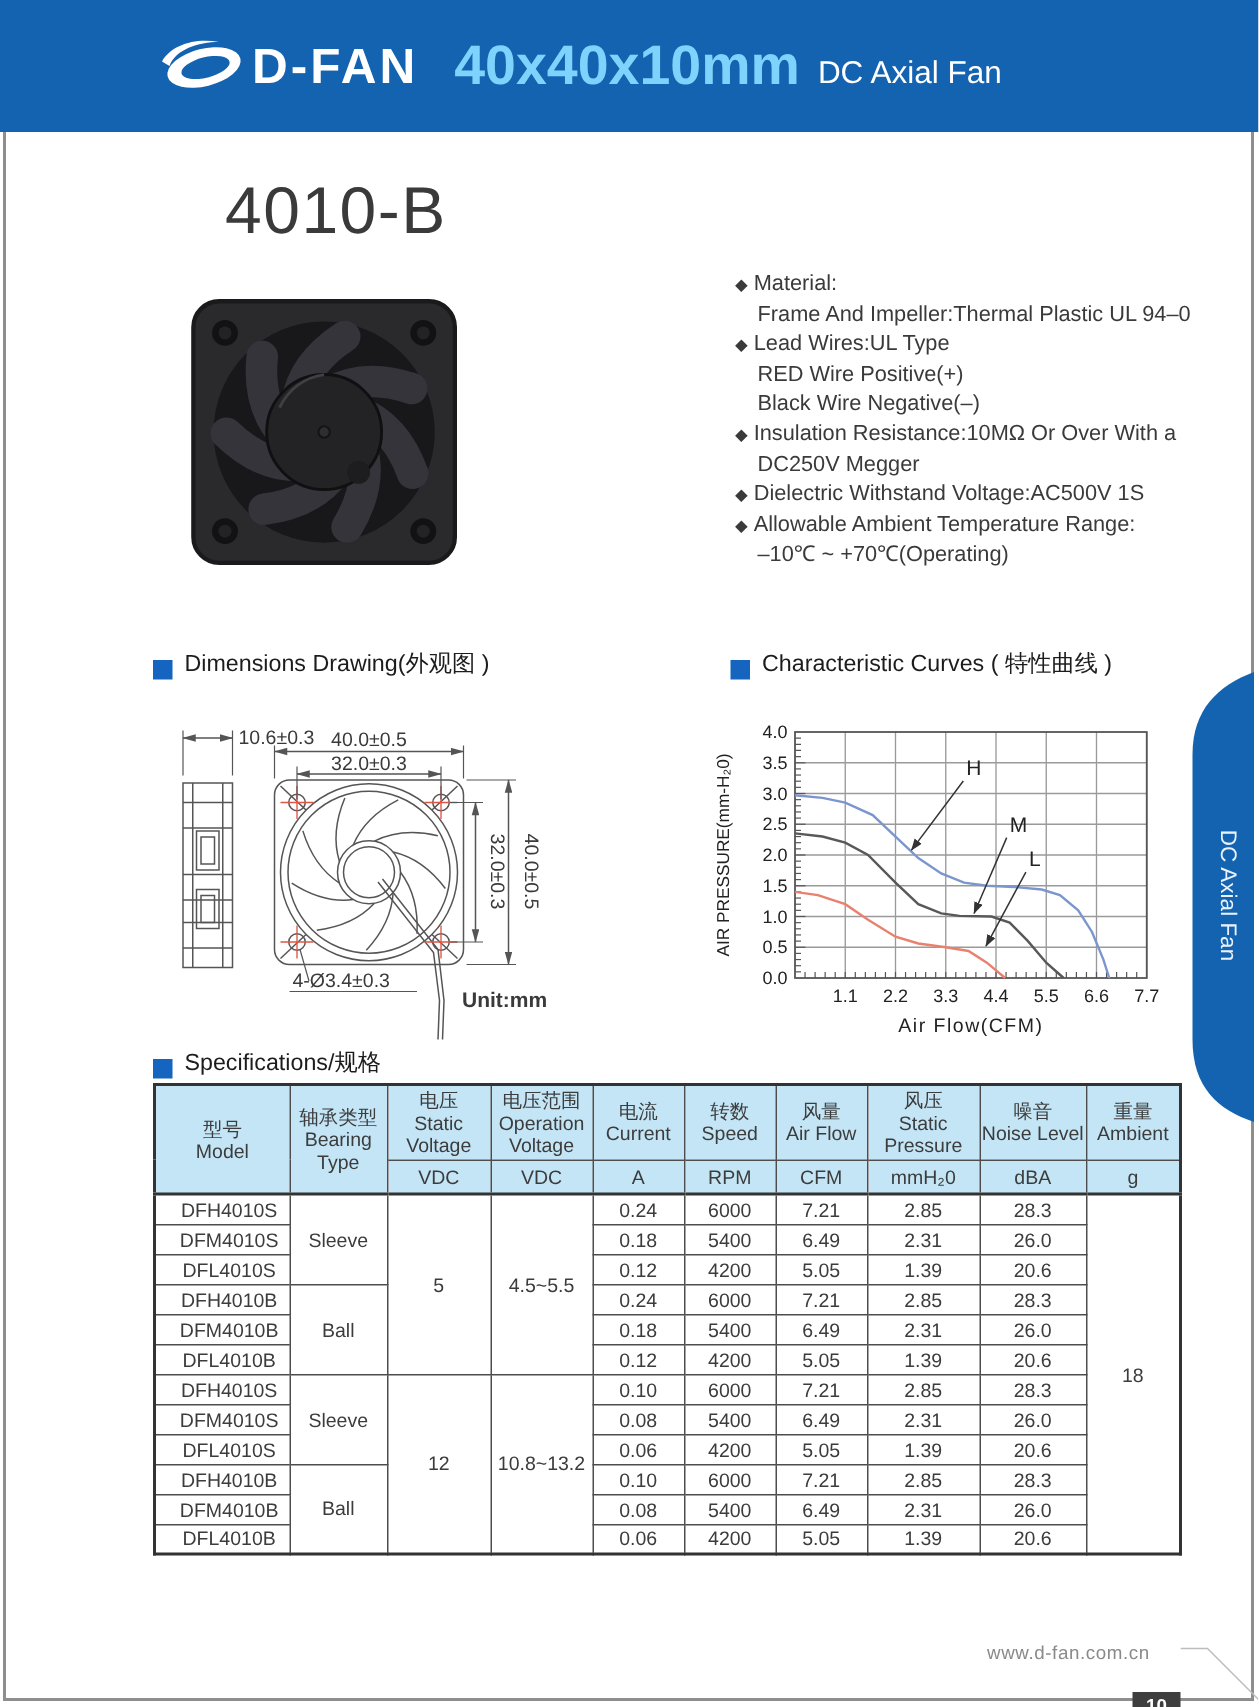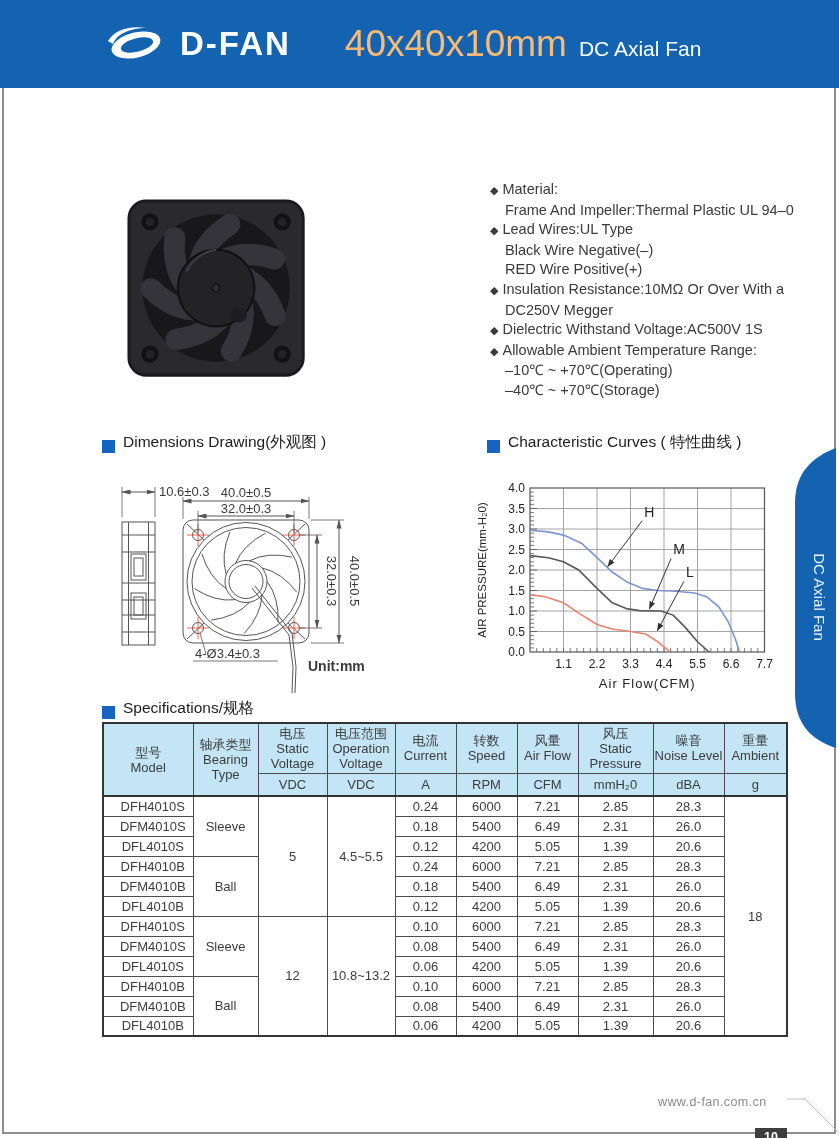--- a/index.html
+++ b/index.html
@@ -1,22 +1,22 @@
 <!DOCTYPE html>
 <html><head>
 <meta charset="utf-8">
 <style>
 *{margin:0;padding:0;box-sizing:border-box}
 body{width:839px;height:1138px;position:relative;background:#fff;
   font-family:"Liberation Sans",sans-serif;overflow:hidden}
 .topbar{position:absolute;left:0;top:0;width:839px;height:88px;background:#1363b1;
   display:flex;align-items:center;padding-left:106px}
-.brand{display:flex;align-items:center;gap:16px}
+.brand{display:flex;align-items:center;gap:4px}
 .brand-text{color:#fff;font-size:33px;font-weight:700;letter-spacing:2px}
-.size-title{color:#fdba74;font-size:37px;margin-left:54px;font-weight:400}
+.size-title{color:#7dd3fc;font-size:37px;margin-left:24px;font-weight:700}
 .subtitle{color:#fff;font-size:21px;margin-left:12px;margin-top:10px}
 .sheet{position:absolute;left:2px;top:88px;width:834px;height:1046px;background:#fff;
   border:2px solid #8e8e8e;border-top:none}
 .model-title{position:absolute;left:146px;top:28px;font-size:44px;font-weight:400;
   color:#3a3a3a;letter-spacing:1px}
 .fan-photo{position:absolute;left:123px;top:104px}
 .gs-bar{position:absolute;left:486px;top:68px;width:290px;height:25px;background:#0d70c4;
   color:#fff;font-size:15px;line-height:25px;padding-left:9px}
 .gs-list{position:absolute;left:486px;top:92px;width:335px;font-size:14.5px;
   line-height:19.6px;color:#3a3a3a}
@@ -60,20 +60,21 @@
       <ellipse cx="31" cy="21" rx="16.5" ry="6.8" fill="#1363b1" transform="rotate(-14 31 21)"></ellipse>
     </svg>
     <span class="brand-text">D-FAN</span>
   </div>
   <span class="size-title">40x40x10mm</span>
   <span class="subtitle">DC Axial Fan</span>
 </header>
 
 <div class="sheet">
 
+  <h1 class="model-title">4010-B</h1>
 
   <svg class="fan-photo" width="182" height="193" viewBox="0 0 190 195">
     <rect x="2" y="6" width="182" height="182" rx="18" fill="#2a2a2d" stroke="#1a1a1c" stroke-width="3"></rect>
     <circle cx="24" cy="28" r="9" fill="#121214"></circle>
       <circle cx="24" cy="28" r="4.5" fill="#232326"></circle>
     <circle cx="162" cy="28" r="9" fill="#121214"></circle>
       <circle cx="162" cy="28" r="4.5" fill="#232326"></circle>
     <circle cx="24" cy="166" r="9" fill="#121214"></circle>
       <circle cx="24" cy="166" r="4.5" fill="#232326"></circle>
     <circle cx="162" cy="166" r="9" fill="#121214"></circle>
@@ -101,45 +102,42 @@
         <span>Material:</span>
       </div>
     <div class="gs-line indent">
         <span>Frame And Impeller:Thermal Plastic UL 94–0</span>
       </div>
     <div class="gs-line">
         <span class="dia">◆</span>
         <span>Lead Wires:UL Type</span>
       </div>
     <div class="gs-line indent">
+        <span>RED Wire Positive(+)</span>
+      </div>
+    <div class="gs-line indent">
         <span>Black Wire Negative(–)</span>
-      </div>
-    <div class="gs-line indent">
-        <span>RED Wire Positive(+)</span>
       </div>
     <div class="gs-line">
         <span class="dia">◆</span>
         <span>Insulation Resistance:10MΩ Or Over With a</span>
       </div>
     <div class="gs-line indent">
         <span>DC250V Megger</span>
       </div>
     <div class="gs-line">
         <span class="dia">◆</span>
         <span>Dielectric Withstand Voltage:AC500V 1S</span>
       </div>
     <div class="gs-line">
         <span class="dia">◆</span>
         <span>Allowable Ambient Temperature Range:</span>
       </div>
     <div class="gs-line indent">
         <span>–10℃ ~ +70℃(Operating)</span>
-      </div>
-    <div class="gs-line indent">
-        <span>–40℃ ~ +70℃(Storage)</span>
       </div>
   </div>
 
   <div class="sec-title" id="dim-title">
     <span class="sq"></span>
     <span>Dimensions Drawing(外观图 )</span>
   </div>
 
   <svg class="dim-svg" width="370" height="245" viewBox="0 0 370 245" font-family="Liberation Sans, sans-serif">
     <defs>

